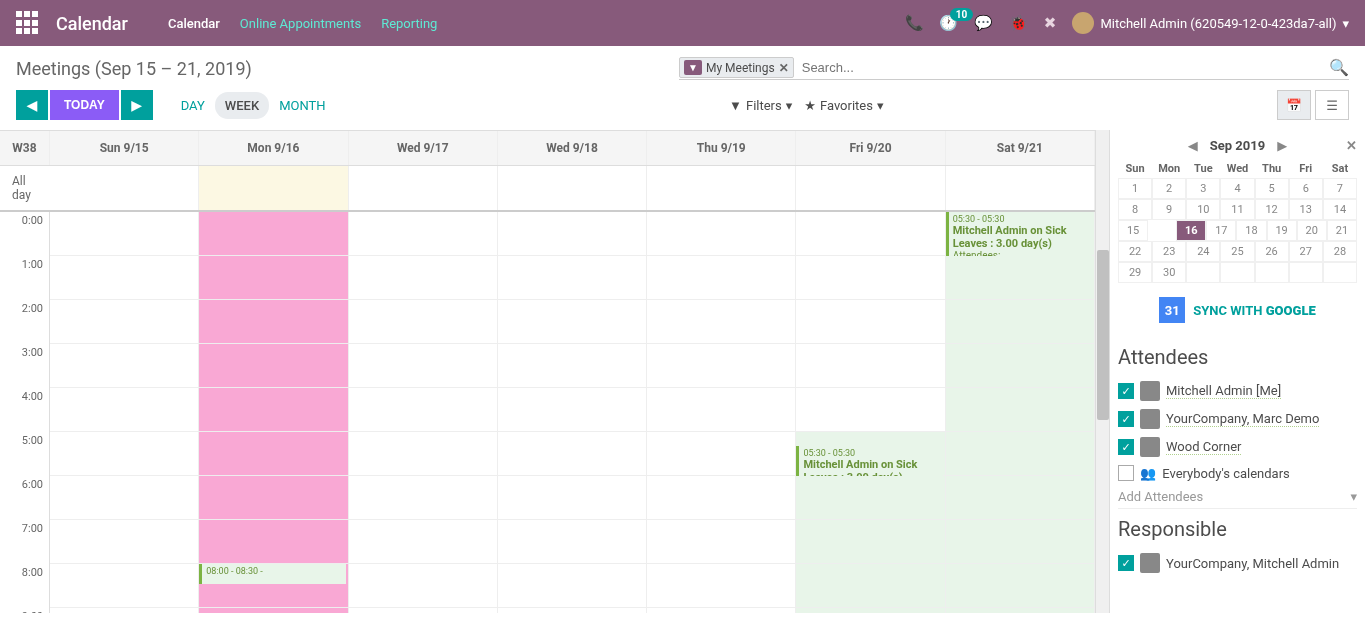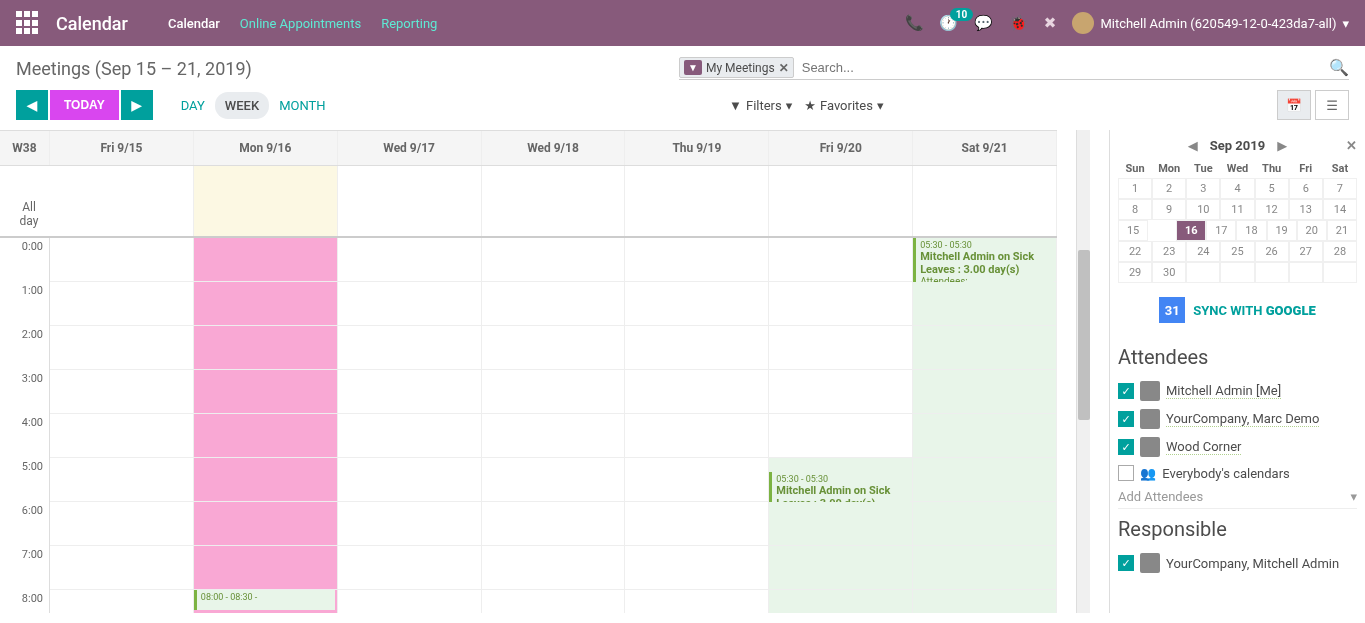--- a/index.html
+++ b/index.html
@@ -19,36 +19,36 @@
 .subheader { padding: 10px 16px 4px; display: flex; align-items: center; }
 .page-title { font-size: 18px; color: #666; }
 .search-area { margin-left: auto; display: flex; align-items: center; width: 670px; border-bottom: 1px solid #ccc; }
 .filter-tag { background: #e9ecef; border: 1px solid #ccc; border-radius: 2px; padding: 2px 4px; display: flex; align-items: center; gap: 4px; font-size: 12px; }
 .filter-tag .filter-icon { background: #875a7b; color: #fff; padding: 2px 4px; border-radius: 2px; font-size: 10px; }
 .filter-tag .x { cursor: pointer; font-weight: bold; color: #666; }
 .search-input { border: none; outline: none; padding: 4px 8px; flex: 1; font-size: 13px; }
 .search-glass { cursor: pointer; color: #666; font-size: 16px; }
 .toolbar { padding: 6px 16px 10px; display: flex; align-items: center; }
 .btn-arrow { background: #00a09d; color: #fff; border: none; width: 32px; height: 30px; cursor: pointer; font-size: 14px; margin-right: 2px; }
-.btn-today { background: #d946ef; color: #fff; border: none; padding: 0 14px; height: 30px; cursor: pointer; font-weight: bold; font-size: 12px; margin-right: 2px; }
+.btn-today { background: #8b5cf6; color: #fff; border: none; padding: 0 14px; height: 30px; cursor: pointer; font-weight: bold; font-size: 12px; margin-right: 2px; }
 .view-tabs { margin-left: 16px; display: flex; }
 .view-tab { padding: 6px 10px; color: #00a09d; cursor: pointer; font-size: 13px; }
 .view-tab.active { background: #e9ecef; color: #4c4c4c; font-weight: 500; border-radius: 13px; }
 .toolbar-center { margin-left: auto; display: flex; gap: 12px; }
 .dropdown { color: #4c4c4c; cursor: pointer; font-size: 13px; display: flex; align-items: center; gap: 4px; }
 .toolbar-right { margin-left: auto; display: flex; gap: 4px; }
 .view-btn { width: 34px; height: 30px; border: 1px solid #ccc; background: #fff; cursor: pointer; color: #666; display: flex; align-items: center; justify-content: center; }
 .view-btn.active { background: #e9ecef; }
-.main { display: flex; height: calc(623px - 46px - 48px - 46px); gap: 19px; }
+.main { display: flex; height: calc(623px - 46px - 48px - 46px); }
 .cal-container { flex: 1; overflow: auto; border-top: 1px solid #ddd; }
 .cal-header { display: flex; background: #f5f5f5; border-bottom: 1px solid #ddd; position: sticky; top: 0; }
 .cal-header-cell { flex: 1; text-align: center; padding: 10px 4px; font-weight: bold; font-size: 12px; color: #666; border-right: 1px solid #eee; }
 .cal-header-cell.week { flex: 0 0 50px; }
 .allday-row { display: flex; border-bottom: 2px solid #ccc; }
-.allday-label { flex: 0 0 50px; padding: 8px 4px; font-size: 12px; color: #666; text-align: center; padding-left: 12px; margin-top: 26px; }
+.allday-label { flex: 0 0 50px; padding: 8px 4px; font-size: 12px; color: #666; text-align: left; padding-left: 12px; }
 .allday-cell { flex: 1; border-right: 1px solid #eee; min-height: 30px; }
 .cal-body { position: relative; }
 .time-row { display: flex; height: 44px; }
 .time-label { flex: 0 0 50px; padding: 2px 6px 2px 0; text-align: right; font-size: 11px; color: #666; border-right: 1px solid #ddd; }
 .time-cell { flex: 1; border-right: 1px solid #eee; border-bottom: 1px solid #eee; position: relative; }
 .time-cell.today { background: #f9a8d4; }
 .time-cell.hasbg { background: #e8f5e9; }
 .event { position: absolute; background: #e8f5e9; border-left: 3px solid #7cb342; padding: 2px 4px; font-size: 10px; color: #689138; overflow: hidden; width: calc(100% - 2px); }
 .event-time { font-size: 9px; }
 .event-title { font-weight: bold; font-size: 11px; }
@@ -141,21 +141,21 @@
   <div class="toolbar-right">
     <div class="view-btn active">📅</div>
     <div class="view-btn">☰</div>
   </div>
 </div>
 
 <div class="main">
   <div class="cal-container">
     <div class="cal-header" id="cal-header">
         <div class="cal-header-cell week">W38</div>
-        <div class="cal-header-cell">Fri 9/15</div>
+        <div class="cal-header-cell">Sun 9/15</div>
         <div class="cal-header-cell">Mon 9/16</div>
         <div class="cal-header-cell">Wed 9/17</div>
         <div class="cal-header-cell">Wed 9/18</div>
         <div class="cal-header-cell">Thu 9/19</div>
         <div class="cal-header-cell">Fri 9/20</div>
         <div class="cal-header-cell">Sat 9/21</div>
       </div>
     <div class="allday-row">
       <div class="allday-label">All day</div>
       <div class="allday-cell"></div>

